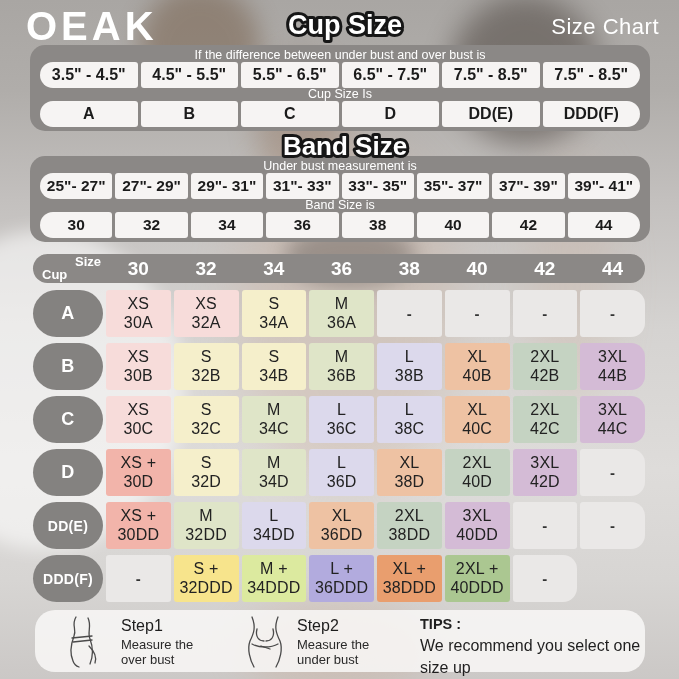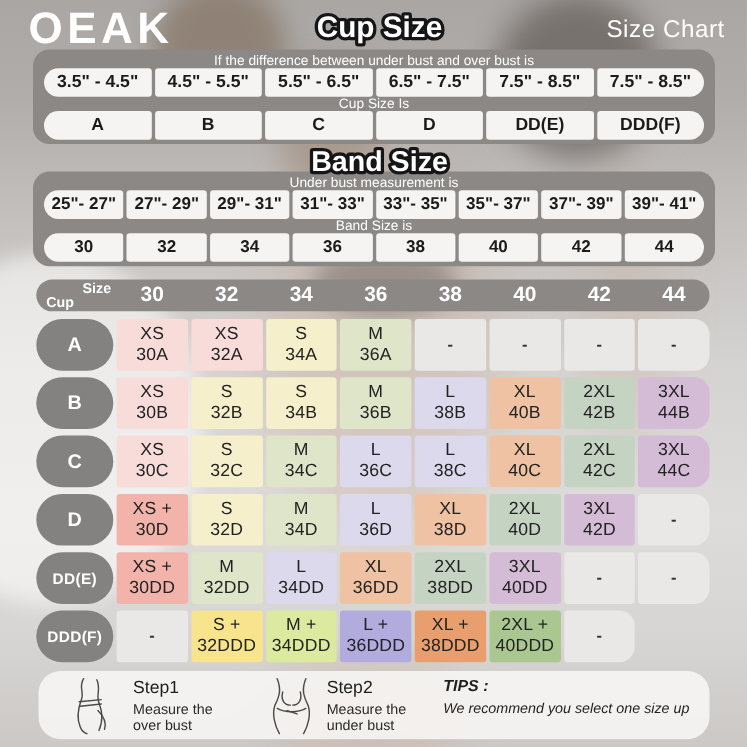--- a/index.html
+++ b/index.html
@@ -77,23 +77,23 @@
     background:rgba(249,248,247,.85);border-radius:20px;
   }
   .step-icon{position:absolute;top:5px;width:44px;height:53px;}
   .step-icon.i1{left:26px;}
   .step-icon.i2{left:208px;}
   .step-text{position:absolute;top:7px;color:#2a2a2a;}
   .step-text.t1{left:86px;}
   .step-text.t2{left:262px;}
   .step-title{font-weight:400;font-size:16px;color:#1d1d1d;margin-bottom:2px;}
   .step-line{font-size:13px;line-height:1.18;}
-  .tips{position:absolute;left:368px;top:6px;width:224px;color:#1f1f1f;font-style:italic;}
+  .tips{position:absolute;left:385px;top:6px;width:224px;color:#1f1f1f;}
   .tips-title{font-weight:700;font-size:14.5px;margin-bottom:3px;}
-  .tips-line{font-size:13px;line-height:1.4;}
+  .tips-line{font-size:16px;line-height:1.4;}
 </style>
 </head>
 <body>
 
 <div class="stage">
   <div class="blob b1"></div>
   <div class="blob b2"></div>
   <div class="blob b3"></div>
   <div class="blob b4"></div>
   <div class="blob b5"></div>

